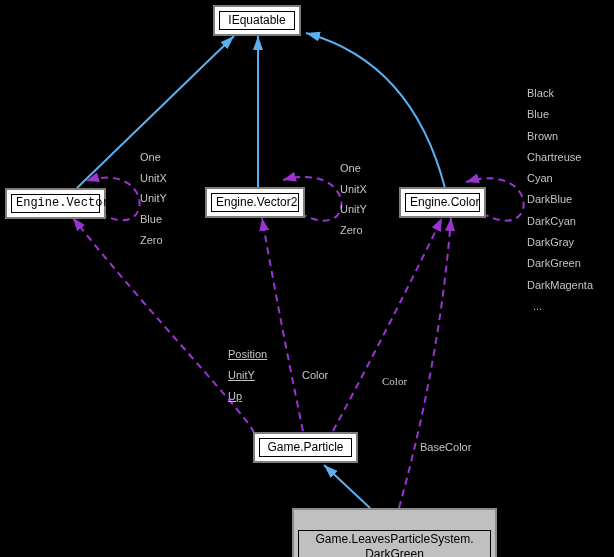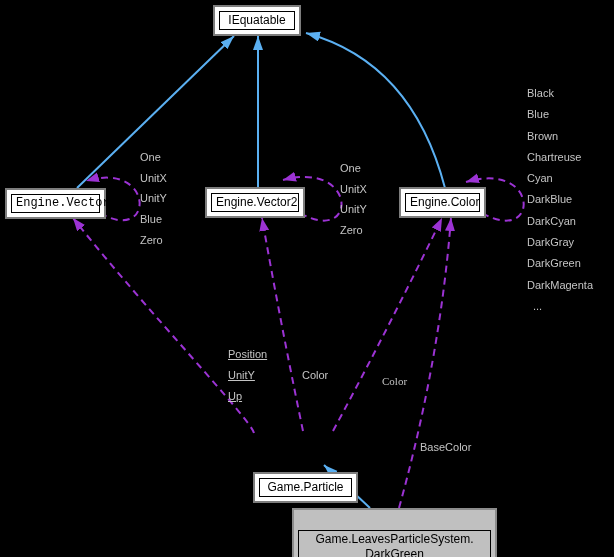--- a/index.html
+++ b/index.html
@@ -70,21 +70,21 @@
   </div>
 
   <div class="node" style="left:205px;top:187px;width:100px;">
     <div class="node-inner">Engine.Vector2</div>
   </div>
 
   <div class="node" style="left:399px;top:187px;width:87px;">
     <div class="node-inner">Engine.Color</div>
   </div>
 
-  <div class="node" style="left:253px;top:432px;width:105px;margin-top:40px;">
+  <div class="node" style="left:253px;top:432px;width:105px;">
     <div class="node-inner">Game.Particle</div>
   </div>
 
   <div class="node focus" style="left:292px;top:508px;width:205px;">
     <div class="node-inner">
       <div>Game.LeavesParticleSystem.</div>
       <div>DarkGreen</div>
     </div>
   </div>
 

